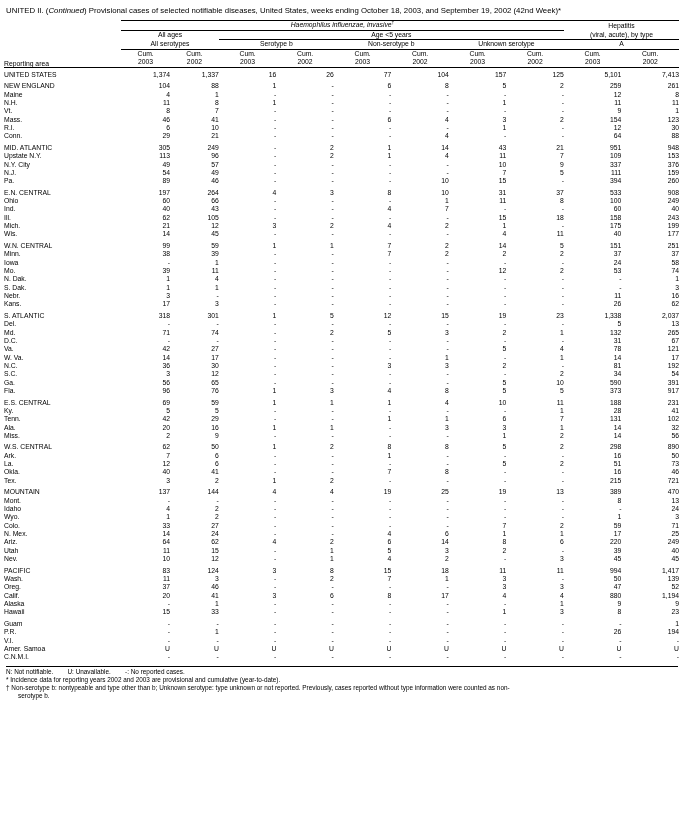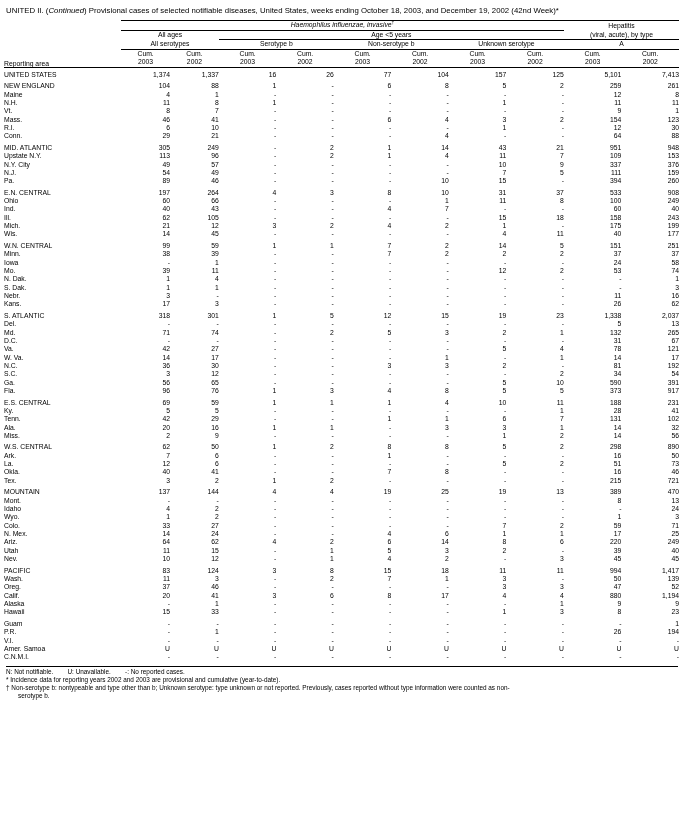--- a/index.html
+++ b/index.html
@@ -82,21 +82,21 @@
   .indent2 { padding-left: 12px; }
   .rule-top { border-top: 1px solid #000; padding-top: 1px; }
   sup { font-size: 5px; vertical-align: super; line-height: 0; }
 </style>
 </head>
 <body>
 
 <div class="page">
 
   <div class="caption">
-    <span>UNITED II. (</span><i>Continued</i><span>) Provisional cases of selected notifiable diseases, United States, weeks ending October 18, 2003, and December 19, 2002 (42nd Week)*</span>
+    <span>UNITED II. (</span><i>Continued</i><span>) Provisional cases of selected notifiable diseases, United States, weeks ending October 18, 2003, and September 19, 2002 (42nd Week)*</span>
   </div>
 
   <table class="main">
     <colgroup>
       <col style="width:108px">
       <col style="width:45px">
         <col style="width:45px">
       <col style="width:53px">
         <col style="width:53px">
       <col style="width:53px">

